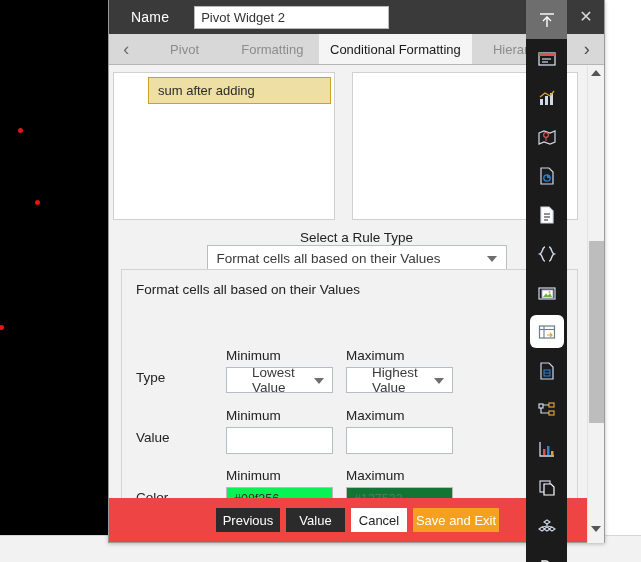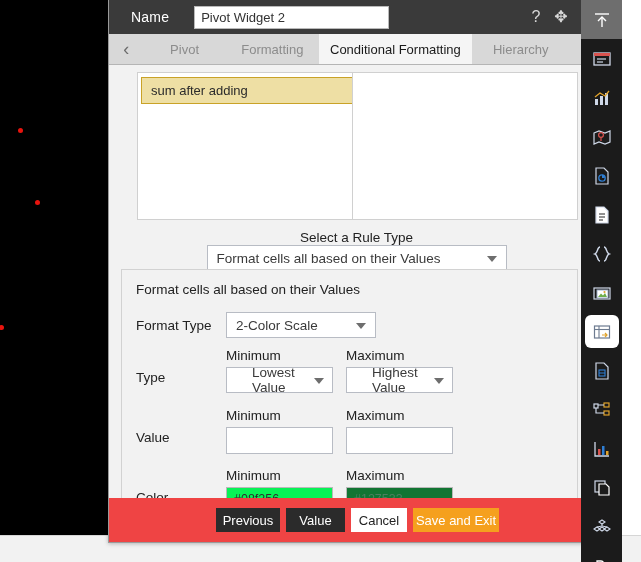--- a/index.html
+++ b/index.html
@@ -5,21 +5,21 @@
   * { box-sizing: border-box; }
   html, body {
     margin: 0; padding: 0;
     width: 641px; height: 562px;
     overflow: hidden;
     font-family: "Liberation Sans", sans-serif;
     background: #ffffff;
   }
   #root {
     position: relative;
-    width: 622px; height: 562px;
+    width: 567px; height: 562px;
     background: #ffffff;
     text-decoration: underline;
   }
 
   
   .map-canvas {
     position: absolute;
     left: 0; top: 0;
     width: 259px; height: 535px;
     background: #000000;
@@ -153,21 +153,21 @@
     height: 477px;
     background: #f2f2f2;
     overflow: hidden;
   }
 
   .rulebox {
     position: absolute;
     background: #ffffff;
     border: 1px solid #d0d0d0;
   }
-  .rulebox.left  { left: 28px; top: 7px; width: 222px; height: 148px; }
+  .rulebox.left  { left: 4px; top: 7px; width: 222px; height: 148px; padding-left: 31px; }
   .rulebox.right { left: 243px; top: 7px; width: 226px; height: 148px; }
 
   .rule-item {
     margin: 4px 3px 0 3px;
     height: 27px;
     background: #eedfa4;
     border: 1px solid #c9a227;
     display: flex; align-items: center;
     padding-left: 9px;
     font-size: 13px;
@@ -358,27 +358,20 @@
         <span class="lab">Select a Rule Type</span>
         <div class="combo rule-type">
           <span>Format cells all based on their Values</span>
           <span class="caret"></span>
         </div>
       </div>
 
       <div class="panel">
         <div class="panel-title">Format cells all based on their Values</div>
 
-        <div class="frow" style="left:0;top:42px;width:100%;height:28px;">
-          <span class="rlabel" style="top:6px;">Format Type</span>
-          <div class="combo" style="position:absolute;left:104px;top:0;width:150px;">
-            <span>2-Color Scale</span>
-            <span class="caret"></span>
-          </div>
-        </div>
 
         <div class="frow" style="left:0;top:78px;width:100%;height:45px;">
           <span class="rlabel" style="top:22px;">Type</span>
           <span class="minmax-label" style="left:104px;top:0;">Minimum</span>
           <span class="minmax-label" style="left:224px;top:0;">Maximum</span>
           <div class="combo small" style="position:absolute;left:104px;top:19px;">
             <span>Lowest Value</span>
             <span class="caret"></span>
           </div>
           <div class="combo small" style="position:absolute;left:224px;top:19px;">

